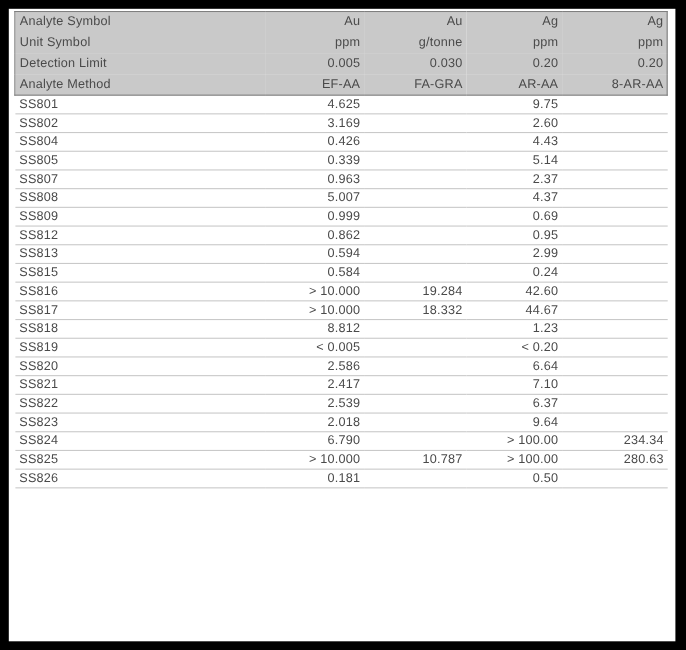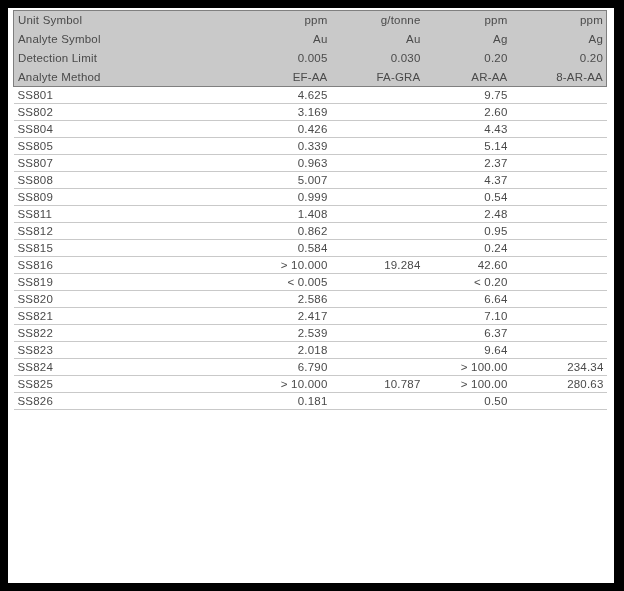--- a/index.html
+++ b/index.html
@@ -71,34 +71,34 @@
     <table class="assay">
       <colgroup>
         <col class="c-sample">
         <col class="c-v1">
         <col class="c-v2">
         <col class="c-v3">
         <col class="c-v4">
       </colgroup>
       <thead>
           <tr>
+            <td class="label">Analyte Symbol</td>
+            <td class="num">Au</td>
+            <td class="num">Au</td>
+            <td class="num">Ag</td>
+            <td class="num">Ag</td>
+          </tr>
+          <tr>
             <td class="label">Unit Symbol</td>
             <td class="num">ppm</td>
             <td class="num">g/tonne</td>
             <td class="num">ppm</td>
             <td class="num">ppm</td>
           </tr>
           <tr>
-            <td class="label">Analyte Symbol</td>
-            <td class="num">Au</td>
-            <td class="num">Au</td>
-            <td class="num">Ag</td>
-            <td class="num">Ag</td>
-          </tr>
-          <tr>
             <td class="label">Detection Limit</td>
             <td class="num">0.005</td>
             <td class="num">0.030</td>
             <td class="num">0.20</td>
             <td class="num">0.20</td>
           </tr>
           <tr>
             <td class="label">Analyte Method</td>
             <td class="num">EF-AA</td>
             <td class="num">FA-GRA</td>
@@ -146,49 +146,63 @@
             <td class="label">SS808</td>
             <td class="num">5.007</td>
             <td class="num"></td>
             <td class="num">4.37</td>
             <td class="num"></td>
           </tr>
           <tr>
             <td class="label">SS809</td>
             <td class="num">0.999</td>
             <td class="num"></td>
-            <td class="num">0.54</td>
-            <td class="num"></td>
-          </tr>
-          <tr>
-            <td class="label">SS811</td>
-            <td class="num">1.408</td>
-            <td class="num"></td>
-            <td class="num">2.48</td>
+            <td class="num">0.69</td>
             <td class="num"></td>
           </tr>
           <tr>
             <td class="label">SS812</td>
             <td class="num">0.862</td>
             <td class="num"></td>
             <td class="num">0.95</td>
+            <td class="num"></td>
+          </tr>
+          <tr>
+            <td class="label">SS813</td>
+            <td class="num">0.594</td>
+            <td class="num"></td>
+            <td class="num">2.99</td>
             <td class="num"></td>
           </tr>
           <tr>
             <td class="label">SS815</td>
             <td class="num">0.584</td>
             <td class="num"></td>
             <td class="num">0.24</td>
             <td class="num"></td>
           </tr>
           <tr>
             <td class="label">SS816</td>
             <td class="num">&gt; 10.000</td>
             <td class="num">19.284</td>
             <td class="num">42.60</td>
+            <td class="num"></td>
+          </tr>
+          <tr>
+            <td class="label">SS817</td>
+            <td class="num">&gt; 10.000</td>
+            <td class="num">18.332</td>
+            <td class="num">44.67</td>
+            <td class="num"></td>
+          </tr>
+          <tr>
+            <td class="label">SS818</td>
+            <td class="num">8.812</td>
+            <td class="num"></td>
+            <td class="num">1.23</td>
             <td class="num"></td>
           </tr>
           <tr>
             <td class="label">SS819</td>
             <td class="num">&lt; 0.005</td>
             <td class="num"></td>
             <td class="num">&lt; 0.20</td>
             <td class="num"></td>
           </tr>
           <tr>

